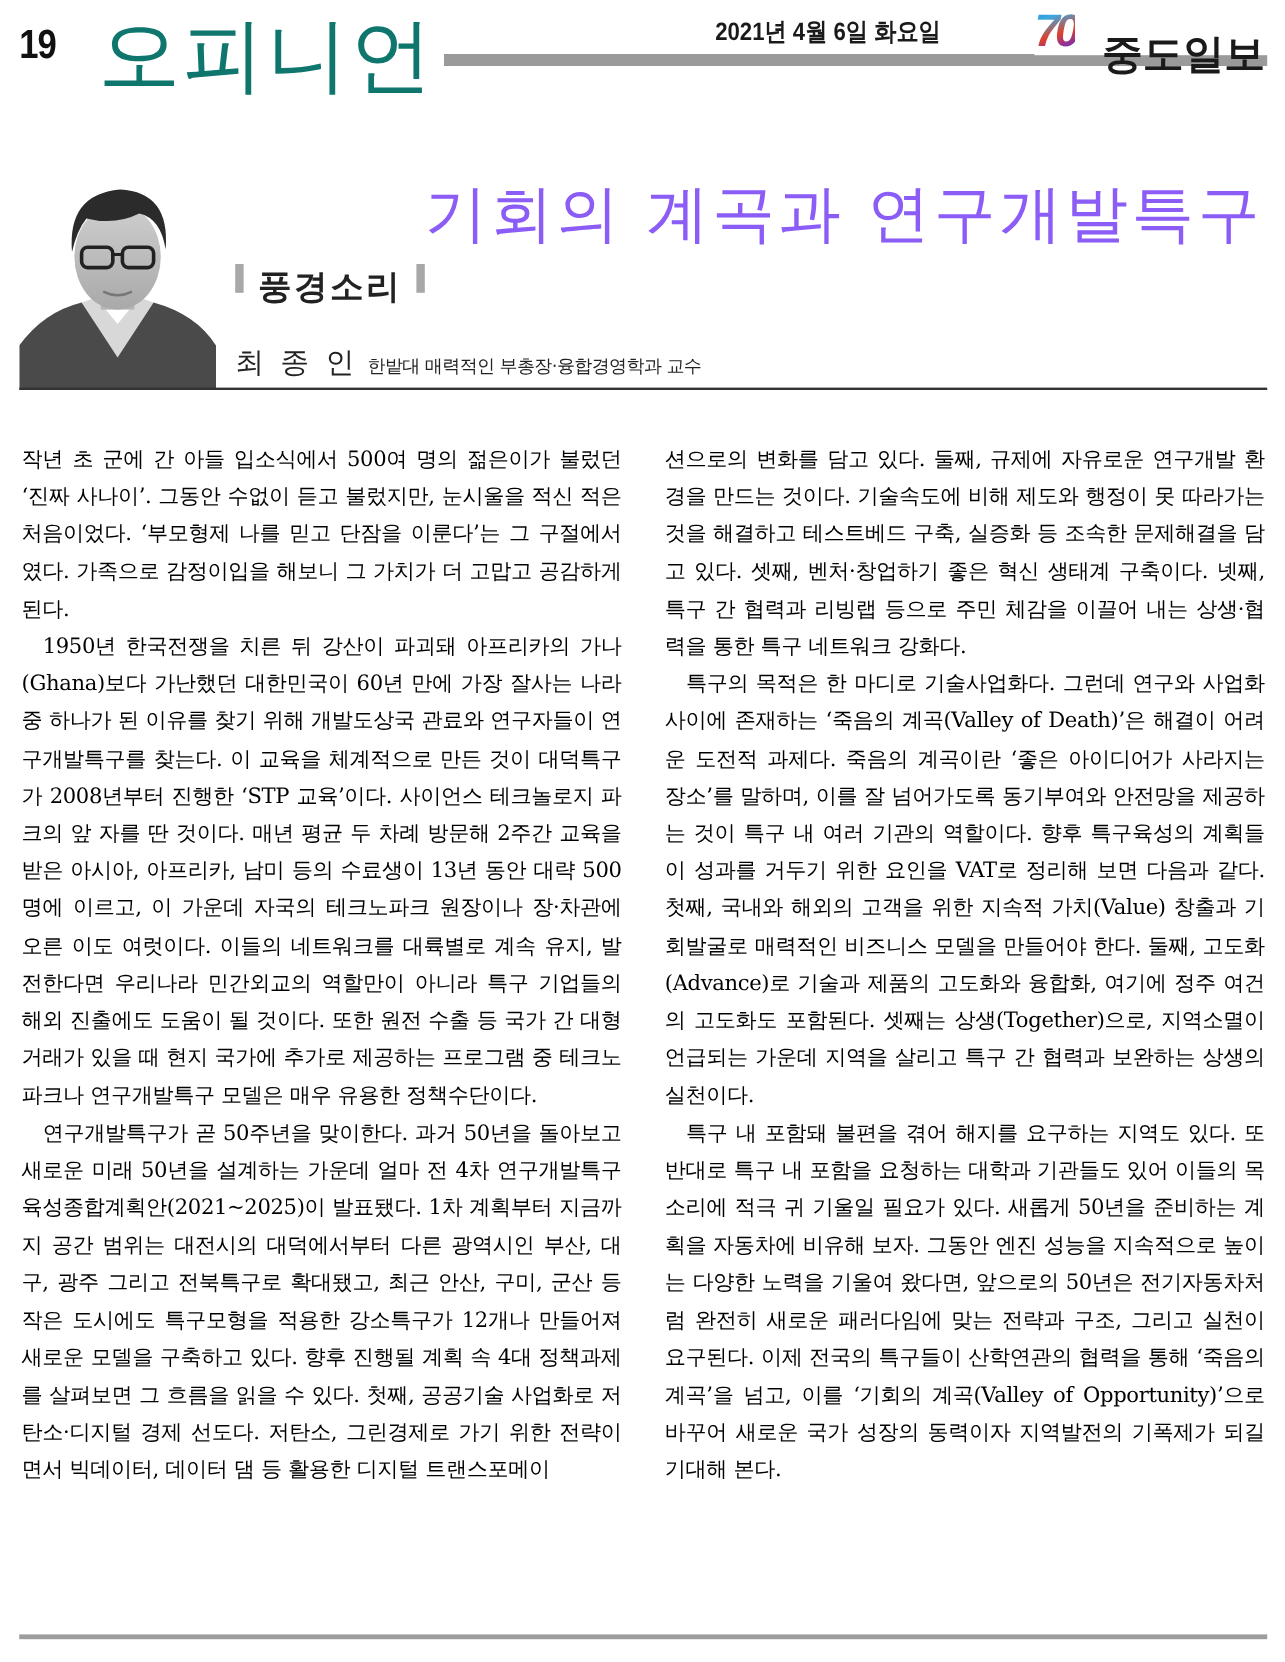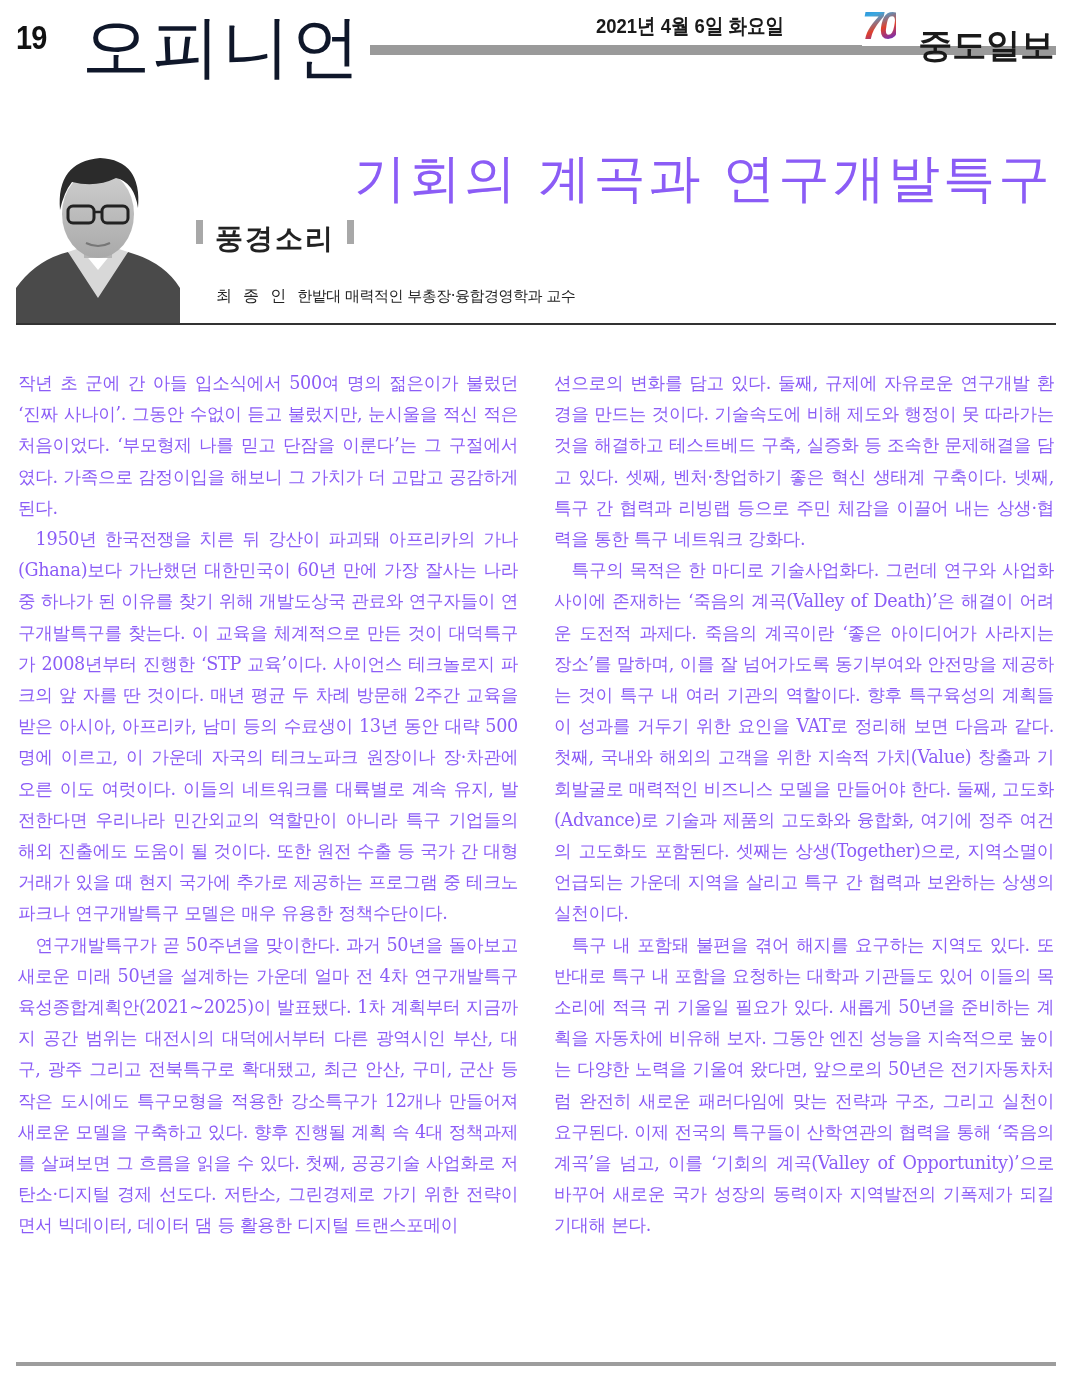--- a/index.html
+++ b/index.html
@@ -1,42 +1,42 @@
 <!DOCTYPE html>
 <html><head>
 <meta charset="utf-8">
 <style>
   html, body { margin: 0; padding: 0; background: #ffffff; }
   body { width: 1071px; height: 1385px; position: relative; overflow: hidden; color: #222; }
   .abs { position: absolute; }
 
   
   .page-num { left: 16px; top: 18px; font-family: "Liberation Sans", sans-serif; font-weight: bold; font-size: 34px; color: #111; letter-spacing: -1px; transform: scaleX(0.85); transform-origin: left; }
-  .section-title { left: 82px; top: 2px; font-family: "DejaVu Sans", sans-serif; font-weight: 200; font-size: 68px; color: #0f172a; letter-spacing: 2px; line-height: 90px; }
+  .section-title { left: 82px; top: 2px; font-family: "DejaVu Sans", sans-serif; font-weight: 200; font-size: 68px; color: #0f766e; letter-spacing: 2px; line-height: 90px; }
   .header-rule { left: 370px; top: 45px; width: 686px; height: 10px; background: #9a9a9a; }
   .date { left: 596px; top: 12px; font-family: "Liberation Sans", sans-serif; font-size: 21px; font-weight: bold; color: #1a1a1a; transform: scaleX(0.88); transform-origin: left; }
   .logo { left: 862px; top: 6px; height: 40px; display: flex; align-items: center; background: #fff; padding-right: 4px; }
   .logo-70 { font-family: "Liberation Sans", sans-serif; font-weight: bold; font-style: italic; font-size: 38px; letter-spacing: -4px;
              background: linear-gradient(160deg, #1e7fd6 0%, #3aa8e0 25%, #e0402a 55%, #7a2fb0 80%, #f39a1a 100%);
              -webkit-background-clip: text; background-clip: text; color: transparent; margin-right: 22px; }
   .logo-name { font-family: "DejaVu Sans", sans-serif; font-weight: bold; font-size: 34px; color: #1a1a1a; letter-spacing: 0; margin-top: 40px; }
 
   
   .photo { left: 16px; top: 148px; width: 164px; height: 176px; overflow: hidden; background: #fff; }
   .column-name { left: 196px; top: 220px; display: flex; align-items: flex-start; gap: 12px; }
   .bar-mark { width: 7px; height: 24px; background: #a8a8a8; }
   .column-label { font-family: "DejaVu Sans", sans-serif; font-weight: bold; font-size: 28px; color: #222; letter-spacing: 2px; }
   .headline { right: 18px; top: 144px; font-family: "DejaVu Serif", serif; font-size: 52px; color: #8b5cf6; letter-spacing: 3px; }
   .byline { left: 196px; top: 286px; display: flex; align-items: baseline; gap: 8px; }
-  .author { font-family: "DejaVu Sans", sans-serif; font-size: 16px; color: #222; letter-spacing: 3px; margin-left: 20px; }
+  .author { font-family: "DejaVu Sans", sans-serif; font-size: 24px; color: #222; letter-spacing: 3px; }
   .affil { font-family: "DejaVu Sans", sans-serif; font-size: 15px; color: #222; letter-spacing: -0.5px; }
   .byline-rule { left: 16px; top: 323px; width: 1040px; height: 2px; background: #333; }
 
   
-  .col { top: 368px; width: 500px; font-family: "DejaVu Serif", serif; font-size: 17.6px; line-height: 31.2px; color: #8b5cf6; text-align: justify; letter-spacing: -0.3px; }
+  .col { top: 368px; width: 500px; font-family: "DejaVu Serif", serif; font-size: 17.6px; line-height: 31.2px; color: #000000; text-align: justify; letter-spacing: -0.3px; }
   .col p { margin: 0; }
   .col p.indent { text-indent: 1em; }
   .col-left { left: 18px; }
   .col-right { left: 554px; }
 
   .footer-rule { left: 16px; top: 1362px; width: 1040px; height: 4px; background: #9d9d9d; }
 </style>
 </head>
 <body>
 

